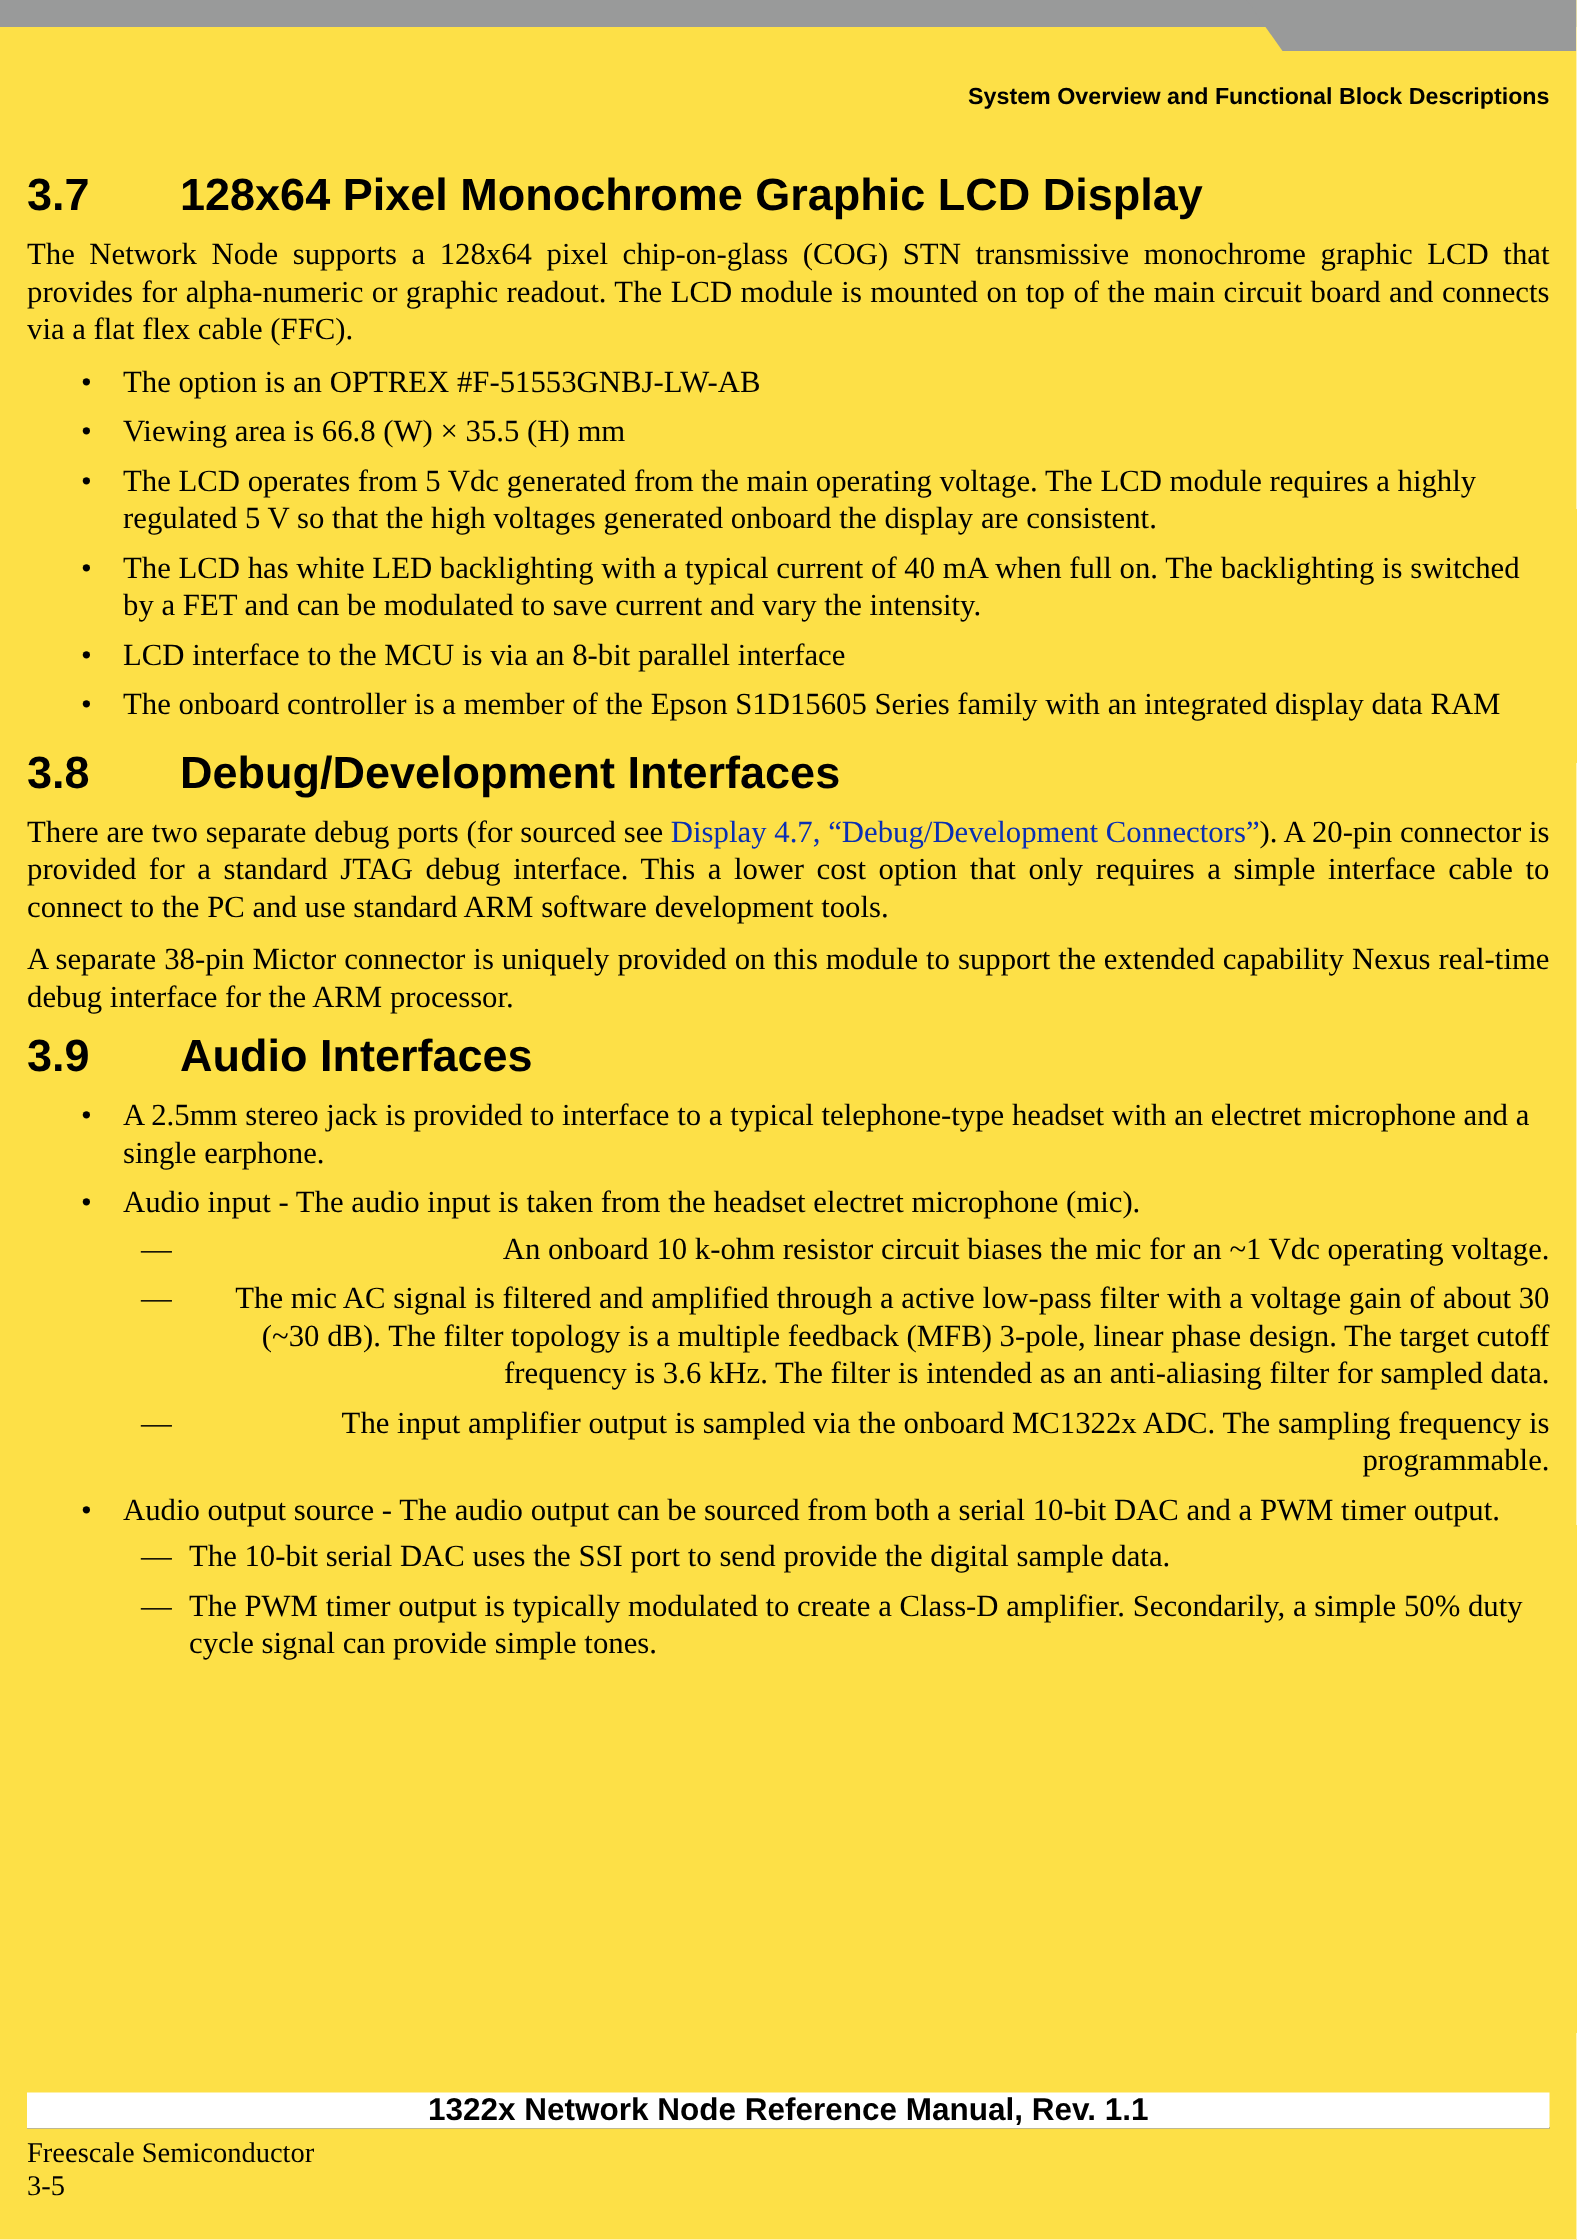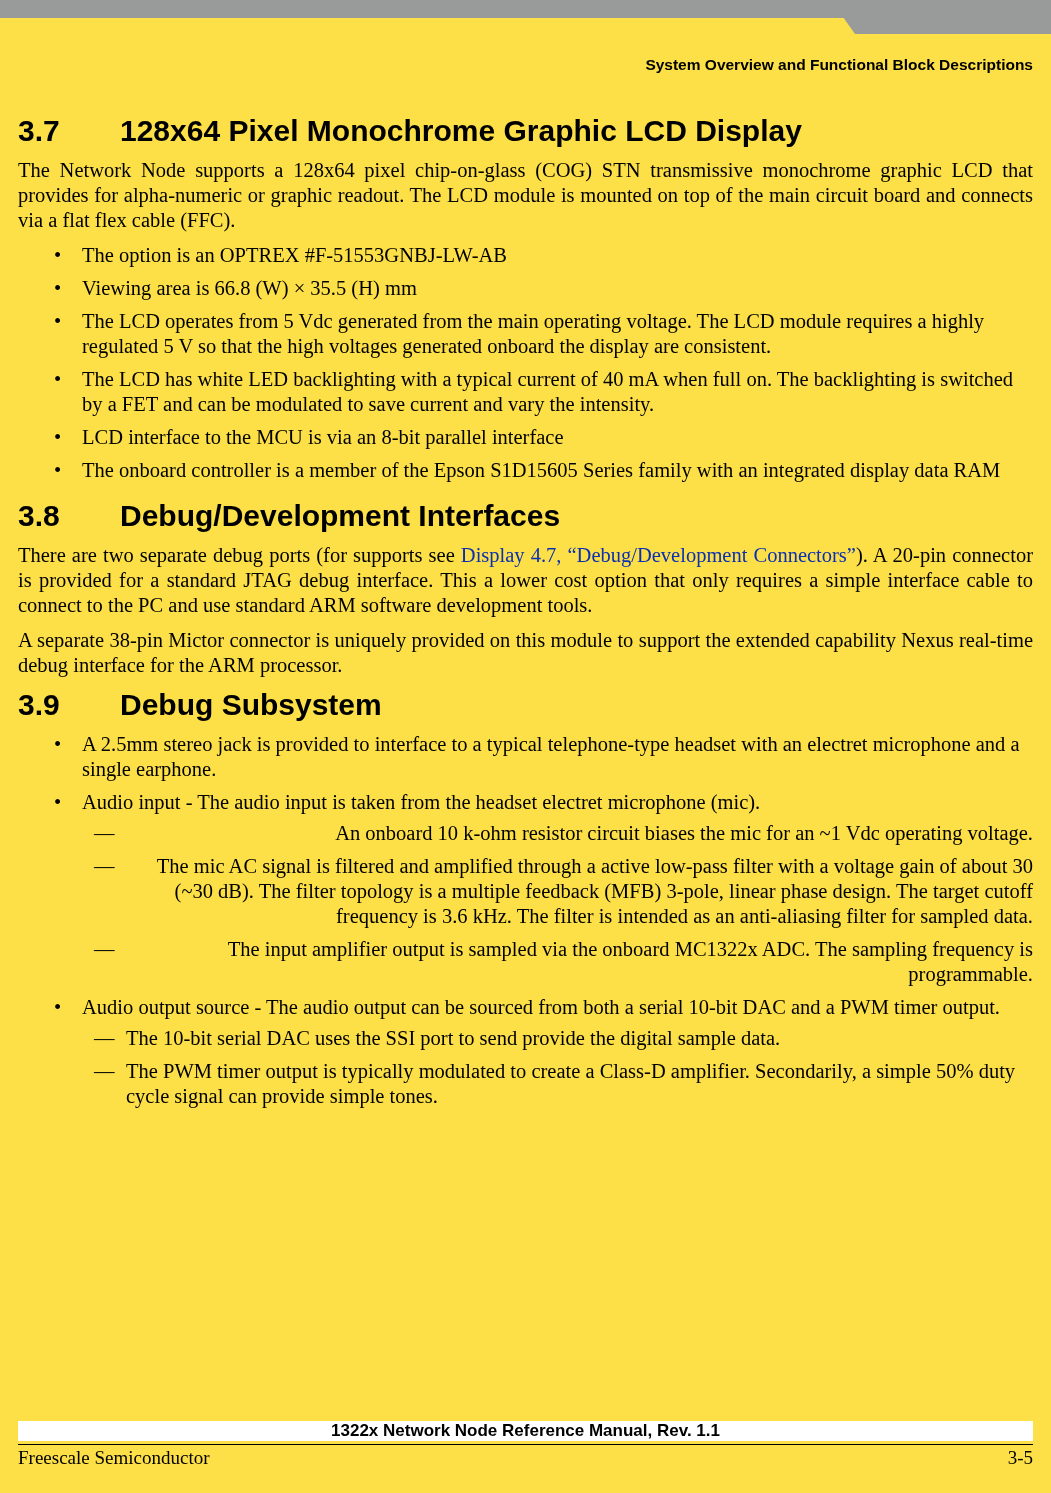--- a/index.html
+++ b/index.html
@@ -27,22 +27,22 @@
   ul.bullets > li { position: relative; padding-left: 64px; font-size: 20.5px; line-height: 1.22; margin: 6px 0 8px 0; }
   ul.bullets > li::before { content: "•"; position: absolute; left: 36px; top: 0; }
   ul.dashes { list-style: none; margin: 4px 0 4px 0; padding: 0; }
   ul.dashes > li { position: relative; padding-left: 108px; font-size: 20.5px; line-height: 1.22; margin: 6px 0 8px 0; }
   ul.dashes > li::before { content: "—"; position: absolute; left: 76px; top: 0; }
   a.xref { color: #0a2fb3; text-decoration: none; }
   .footer {
     position: absolute; bottom: 24px; left: 18px; right: 18px;
     border-top: 1.5px solid #000; padding-top: 2px;
   }
-  .footer-title { text-align: center; font-family: Arial, Helvetica, sans-serif; font-weight: 700; font-size: 17px; margin-bottom: 6px; margin-top: -26px; background:#fff; display:block; }
-  .footer-row { display: flex; justify-content: space-between; font-size: 19px; }
+  .footer-title { text-align: center; font-family: Arial, Helvetica, sans-serif; font-weight: 700; font-size: 21px; margin-bottom: 6px; margin-top: -26px; background:#fff; display:block; }
+  .footer-row { display: flex; justify-content: space-between; font-size: 19px; flex-direction: column; }
 </style>
 </head>
 <body>
 
 <div class="page">
   <div class="topbar"></div>
   <div class="tab-cut"></div>
   <div class="running-head">System Overview and Functional Block Descriptions</div>
 
   <div class="content">
@@ -59,27 +59,27 @@
       <li>The LCD has white LED backlighting with a typical current of 40 mA when full on. The backlighting is switched by a FET and can be modulated to save current and vary the intensity.</li>
       <li>LCD interface to the MCU is via an 8-bit parallel interface</li>
       <li>The onboard controller is a member of the Epson S1D15605 Series family with an integrated display data RAM</li>
     </ul>
 
     <h2 class="sect">
       <span class="secno">3.8</span>
       <span>Debug/Development Interfaces</span>
     </h2>
     <p class="body">
-      <span>There are two separate debug ports (for supports see </span><a href="#" class="xref">Display 4.7, “Debug/Development Connectors”</a><span>). A 20-pin connector is provided for a standard JTAG debug interface. This a lower cost option that only requires a simple interface cable to connect to the PC and use standard ARM software development tools.</span>
+      <span>There are two separate debug ports (for sourced see </span><a href="#" class="xref">Display 4.7, “Debug/Development Connectors”</a><span>). A 20-pin connector is provided for a standard JTAG debug interface. This a lower cost option that only requires a simple interface cable to connect to the PC and use standard ARM software development tools.</span>
     </p>
     <p class="body">A separate 38-pin Mictor connector is uniquely provided on this module to support the extended capability Nexus real-time debug interface for the ARM processor.</p>
 
     <h2 class="sect">
       <span class="secno">3.9</span>
-      <span>Debug Subsystem</span>
+      <span>Audio Interfaces</span>
     </h2>
     <ul class="bullets">
       <li>A 2.5mm stereo jack is provided to interface to a typical telephone-type headset with an electret microphone and a single earphone.</li>
       <li>
         <span>Audio input - The audio input is taken from the headset electret microphone (mic).</span>
         <ul class="dashes" style="margin-left:-64px;text-align:right;">
           <li>An onboard 10 k-ohm resistor circuit biases the mic for an ~1 Vdc operating voltage.</li>
           <li>The mic AC signal is filtered and amplified through a active low-pass filter with a voltage gain of about 30 (~30 dB). The filter topology is a multiple feedback (MFB) 3-pole, linear phase design. The target cutoff frequency is 3.6 kHz. The filter is intended as an anti-aliasing filter for sampled data.</li>
           <li>The input amplifier output is sampled via the onboard MC1322x ADC. The sampling frequency is programmable.</li>
         </ul>

